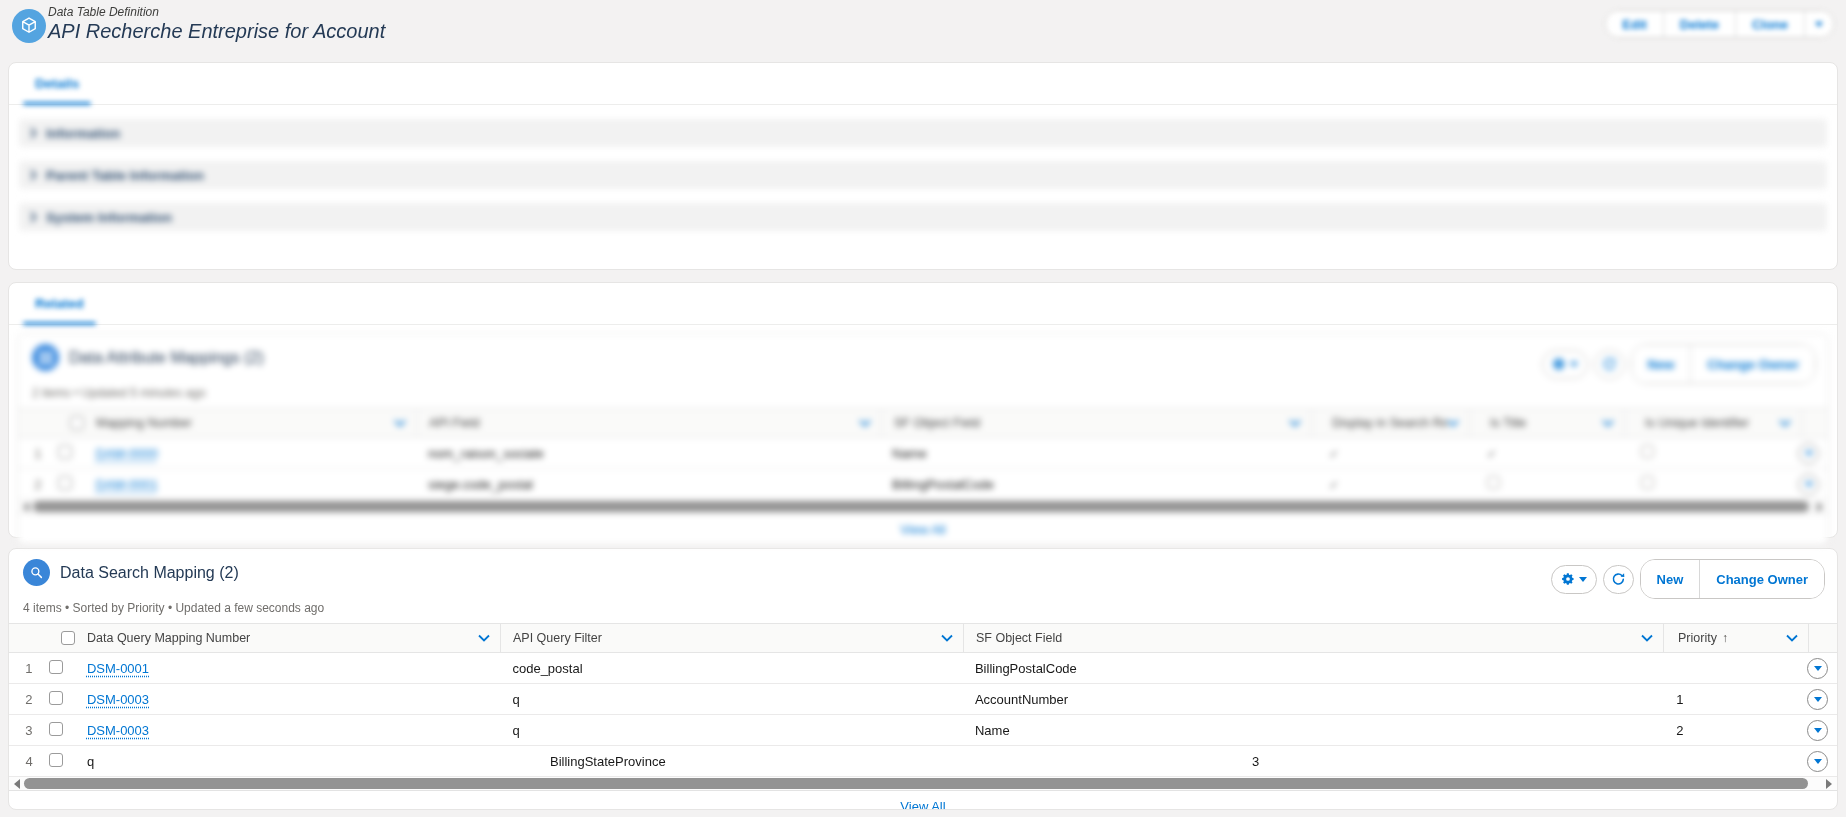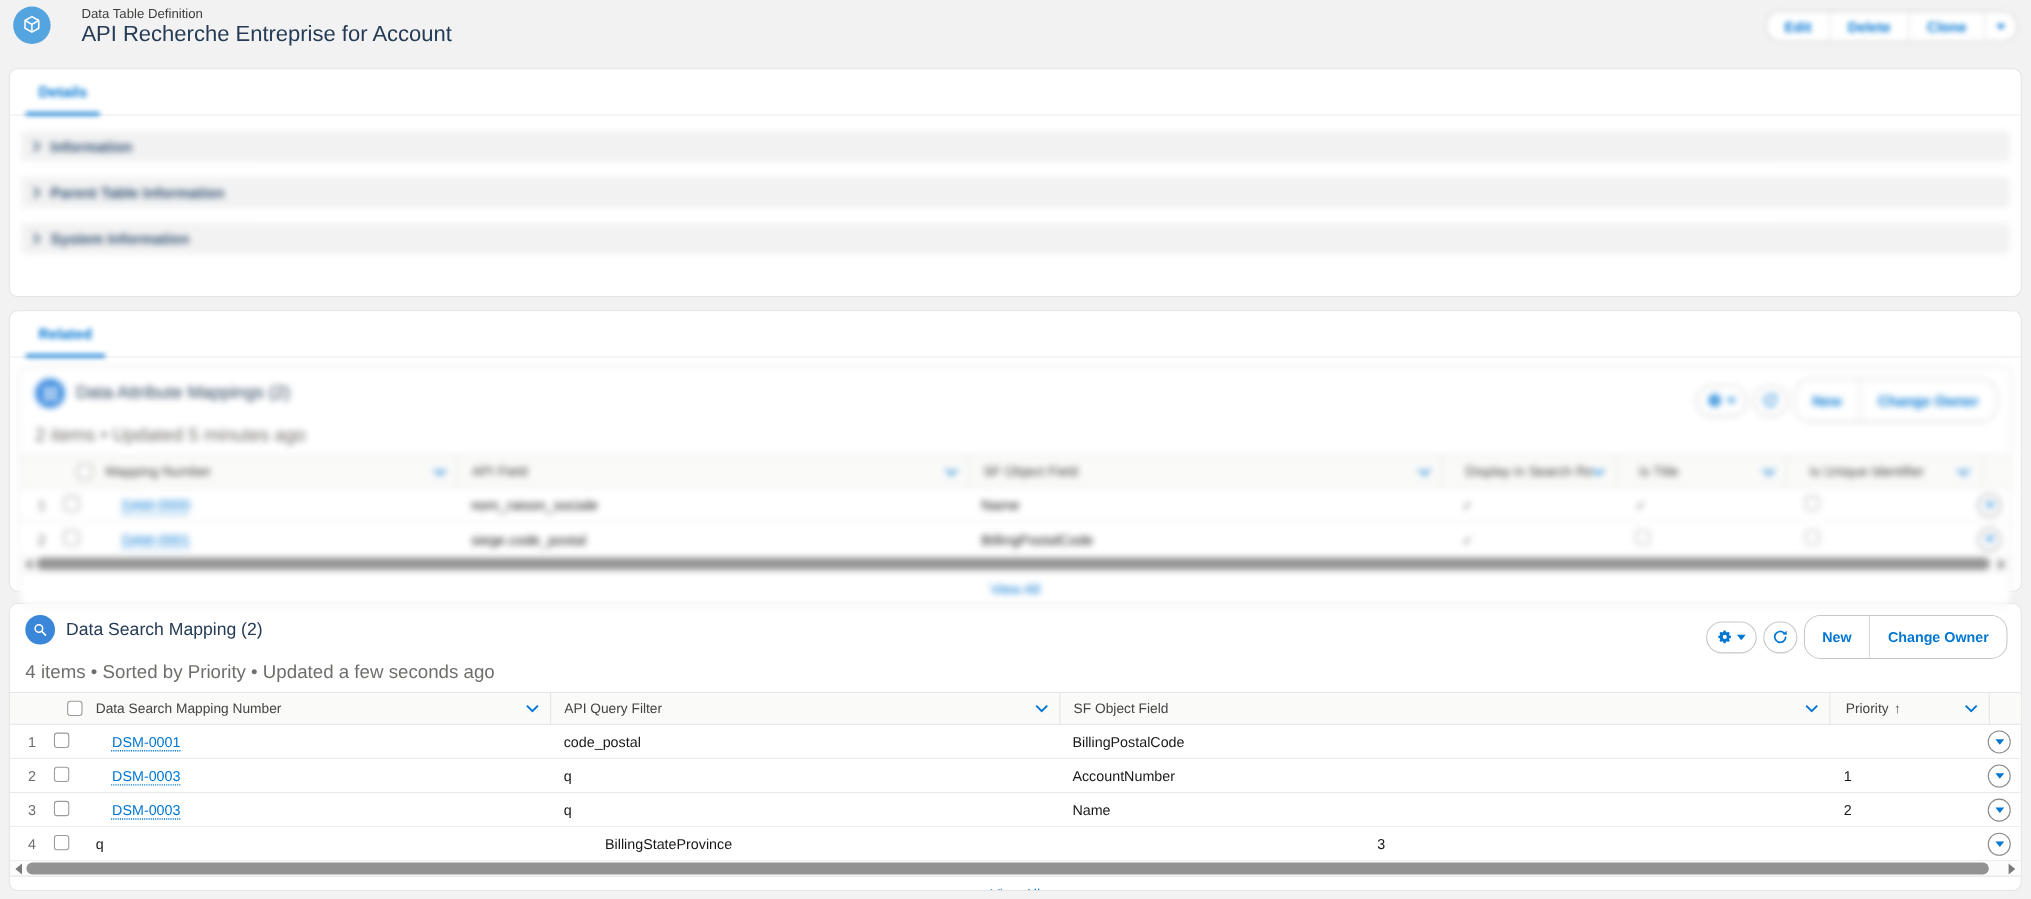--- a/index.html
+++ b/index.html
@@ -6,21 +6,21 @@
   html,body { width:1846px; height:817px; overflow:hidden; }
   body {
     font-family:"Liberation Sans","DejaVu Sans",sans-serif;
     background:#f3f2f2; color:#181818; font-size:13px;
   }
   .blur25 { filter: blur(2.5px); }
   .blur3  { filter: blur(3px);   }
 
   
   .page-header { display:flex; align-items:flex-start; justify-content:space-between; padding:6px 12px 4px 12px; height:50px; }
-  .ph-left { display:flex; align-items:flex-start; gap:28px; }
+  .ph-left { display:flex; align-items:flex-end; gap:2px;font-style:italic; }
   .entity-icon { width:34px; height:34px; border-radius:50%; background:#54a4e0; display:flex; align-items:center; justify-content:center; flex:0 0 auto; }
   .obj-label { font-size:12px; color:#3e3e3c; line-height:13px; }
   .page-title { font-size:20px; color:#243a55; line-height:24px; font-weight:400; }
   .hdr-actions { margin-top:4px; display:flex; border:1px solid #c9c7c5; border-radius:15px; overflow:hidden; background:#fff; height:28px; }
   .hdr-actions .abtn { padding:0 16px; display:flex; align-items:center; color:#0176d3; font-weight:600; font-size:13px; border-right:1px solid #d8d8d8; cursor:pointer; background:#fff; }
   .hdr-actions .abtn:last-child { border-right:none; padding:0 10px; }
   .caret-down { width:0; height:0; border-left:4px solid transparent; border-right:4px solid transparent; border-top:5px solid #0176d3; }
 
   
   .card { background:#fff; border:1px solid #e6e5e4; border-radius:8px; margin:0 8px; }
@@ -37,39 +37,39 @@
   .sections { padding:14px 10px 0 10px; }
   .section-bar { height:28px; background:#f2f2f2; border-radius:4px; display:flex; align-items:center; gap:8px; padding:0 10px; margin-bottom:14px; cursor:pointer; }
   .section-bar .lbl { color:#2a4a6d; font-weight:700; font-size:13.5px; }
 
   
   .inner-card { margin:8px; border:1px solid #e6e5e4; border-radius:8px; background:#fff; overflow:hidden; }
   .list-header { display:flex; justify-content:space-between; align-items:flex-start; padding:10px 12px 0 14px; }
   .lh-left { display:flex; align-items:center; gap:10px; }
   .list-icon { width:27px; height:27px; border-radius:50%; display:flex; align-items:center; justify-content:center; flex:0 0 auto; }
   .list-title { font-size:16px; color:#243a55; font-weight:400; }
-  .list-meta { padding:2px 0 8px 14px; font-size:17px; color:#706e6b; }
+  .list-meta { padding:2px 0 8px 14px; font-size:12px; color:#706e6b; }
   .lh-actions { display:flex; align-items:center; gap:6px; }
   .round-btn { height:29px; border:1px solid #c9c7c5; background:#fff; border-radius:15px; display:flex; align-items:center; justify-content:center; gap:4px; cursor:pointer; }
   .gear-btn { width:46px; }
   .refresh-btn { width:31px; }
   .btn-group { display:flex; height:40px; border:1px solid #c9c7c5; border-radius:15px; overflow:hidden; background:#fff; }
   .btn-group .gbtn { display:flex; align-items:center; padding:0 16px; color:#0176d3; font-weight:600; font-size:13px; background:#fff; cursor:pointer; }
   .btn-group .gbtn + .gbtn { border-left:1px solid #d8d8d8;text-align:center; }
 
   
   .thead { display:flex; align-items:stretch; height:30px; background:#fafaf9; border-top:1px solid #e5e5e5; border-bottom:1px solid #e5e5e5; color:#444; font-size:12.5px; }
   .th { display:flex; align-items:center; padding-left:12px; position:relative; }
   .th .thlbl { white-space:nowrap; overflow:hidden; }
   .th.bordered { border-right:1px solid #e5e5e5; }
   .sortchev { margin-left:auto; margin-right:10px; display:flex; align-items:center; cursor:pointer; }
   .trow { display:flex; align-items:center; height:31px; border-bottom:1px solid #ebeaea; background:#fff; font-size:13px; }
   .rownum { color:#706e6b; text-align:center; }
   .cbox { width:14px; height:14px; border:1px solid #9b9b9b; border-radius:3px; background:#fff; display:inline-block; cursor:pointer; }
-  a.rec-link { color:#0176d3; text-decoration:underline dotted; text-underline-offset:3px; cursor:pointer;margin-left:15px; }
+  a.rec-link { color:#0176d3; text-decoration:underline dotted; text-underline-offset:3px; cursor:pointer; }
   .val { white-space:nowrap; overflow:hidden; }
   .act-cell { flex:1; display:flex; justify-content:flex-end; padding-right:9px; }
   .row-action { width:21px; height:21px; border:1px solid #8a8a8a; border-radius:50%; background:#fff; display:flex; align-items:center; justify-content:center; cursor:pointer; }
   .chk-on { color:#565656; font-size:12px; }
   .chk-on::before { content:"✓"; }
   .chk-off { display:inline-block; width:13px; height:13px; border:1px solid #b0adab; border-radius:3px; background:#fff; }
   .arrow-up { color:#514f4d; margin-left:5px; font-size:12px; }
 
   
   .c-num{width:40px;} .c-check{width:26px;} .c-name{width:426px; padding-left:12px; display:flex; align-items:center;}
@@ -316,21 +316,21 @@
     </div>
   </div>
   <div class="list-meta">4 items • Sorted by Priority • Updated a few seconds ago</div>
 
   <div class="thead">
     <div class="th c-num"></div>
     <div class="th c-check">
         <span class="cbox"></span>
       </div>
     <div class="th c-name bordered">
-      <span class="thlbl">Data Search Mapping Number</span>
+      <span class="thlbl">Data Query Mapping Number</span>
       <span class="sortchev">
           <svg width="12" height="8" viewBox="0 0 12 8">
             <path d="M1 1.5l5 5 5-5" fill="none" stroke="#0176d3" stroke-width="1.8"></path>
           </svg>
         </span>
     </div>
     <div class="th c-filter bordered">
       <span class="thlbl">API Query Filter</span>
       <span class="sortchev">
           <svg width="12" height="8" viewBox="0 0 12 8">

